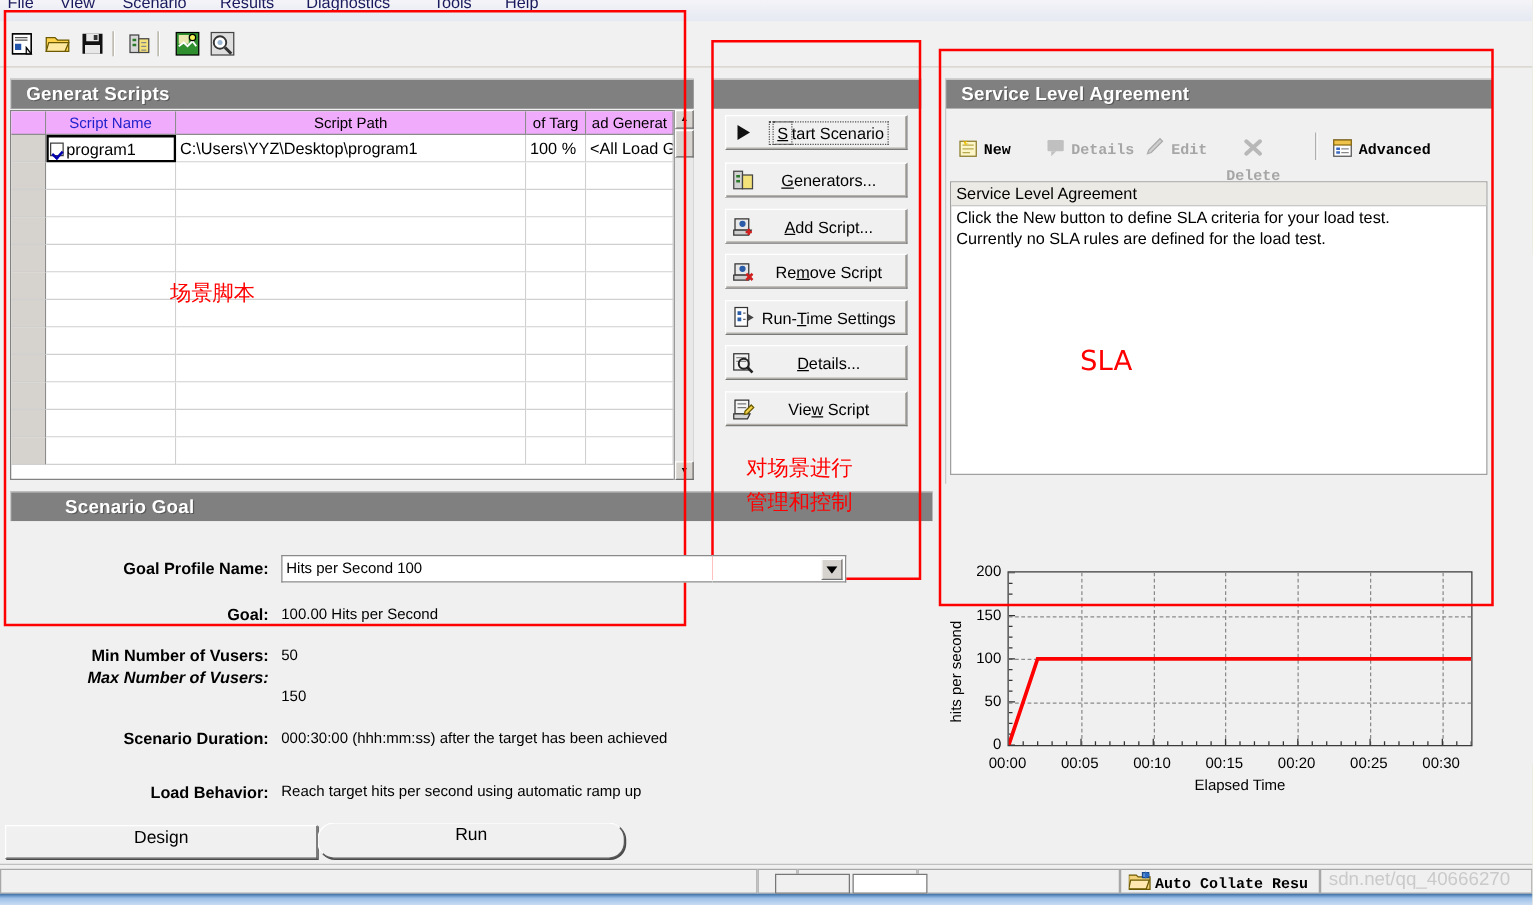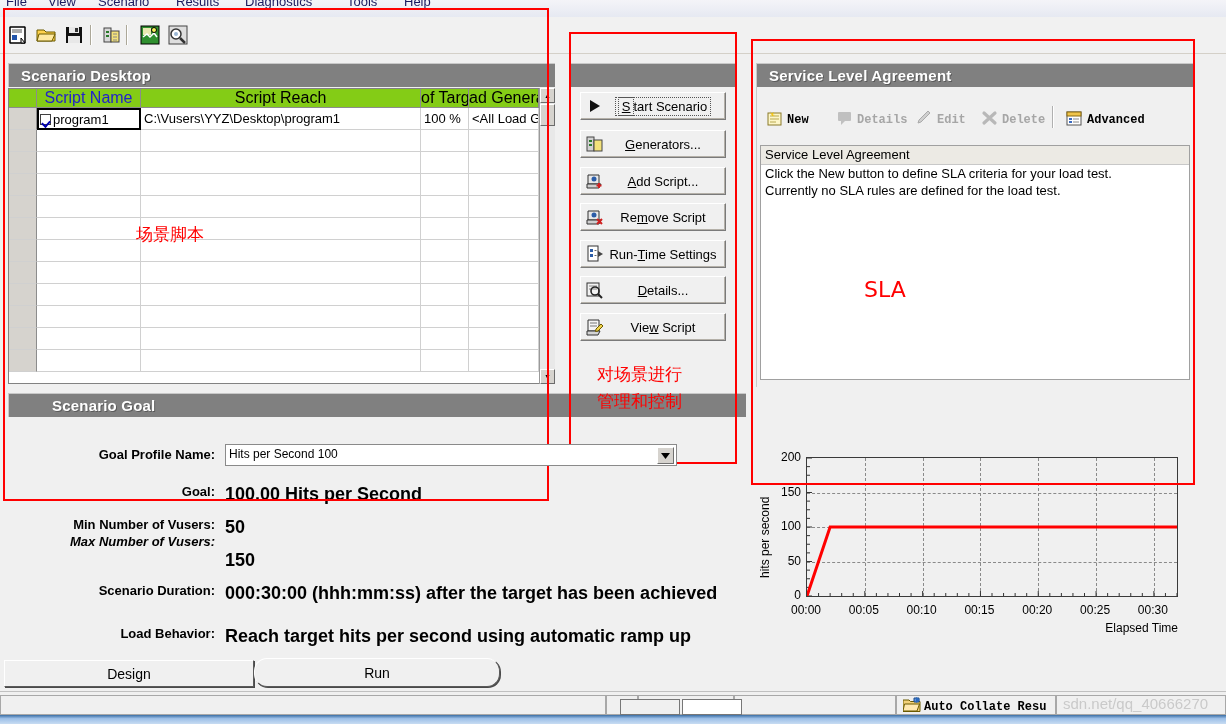--- a/index.html
+++ b/index.html
@@ -59,22 +59,22 @@
     position: absolute;
     background: #ffffff;
     border: 1px solid #828282;
     overflow: hidden;
   }
   .grid-hdr { display: flex; height: 19px; background: #d9d9d9; }
   .gh {
     height: 19px; line-height: 18px;
     border-right: 1px solid #8c8c8c;
     border-bottom: 1px solid #8c8c8c;
-    background: #84cc16;
-    font-size: 16px; text-align: center;
+    background: #f0abfc;
+    font-size: 12px; text-align: center;
     overflow: hidden; white-space: nowrap;
     font-family: "Liberation Sans", sans-serif;
   }
   .gh.namecol { color: #2222cc; }
   .grow { display: flex; height: 22px; }
   .gc {
     height: 22px; line-height: 21px;
     border-right: 1px solid #d0d0d0;
     border-bottom: 1px solid #d0d0d0;
     font-size: 13px; padding-left: 3px;
@@ -145,21 +145,21 @@
     position: absolute; background: #fff;
     border: 1px solid #a0a0a0;
   }
   .sla-box-hdr {
     height: 19px; line-height: 18px;
     background: #eceae4; border-bottom: 1px solid #c8c8c8;
     font-size: 13px; padding-left: 4px;
   }
   .sla-line { font-size: 13px; padding-left: 4px; line-height: 17px; }
   .goal-lbl { position: absolute; text-align: right; font-weight: bold; font-size: 13px; }
-  .goal-val { position: absolute; font-weight: bold; font-size: 18px; }
+  .goal-val { position: absolute; font-weight: normal; font-size: 12px; }
   .txtfield {
     position: absolute; background: #fff;
     border: 1px solid #8a8a8a; border-right: none;
     font-size: 12px; line-height: 19px; padding-left: 3px;
     font-weight: normal;
   }
   .combo-arrow {
     position: absolute; background: #fff;
     border: 1px solid #8a8a8a; border-left: none;
   }
@@ -181,30 +181,30 @@
              border-left: 1px dashed #8a8a8a; }
   .gline-h { position: absolute; left: 0; right: 0; height: 0;
              border-top: 1px dashed #8a8a8a; }
   .ytick { position: absolute; right: 0; font-size: 12px; text-align: right; }
   .xtick { position: absolute; font-size: 12px; text-align: center; }
   .ylabel {
     position: absolute; font-size: 12px;
     transform: rotate(-90deg); transform-origin: left top;
     white-space: nowrap;
   }
-  .xlabel { position: absolute; font-size: 12px; text-align: right; }
+  .xlabel { position: absolute; font-size: 12px; text-align: center; }
 
   
   .tabbar { position: absolute; left: 0; width: 1226px; }
   .tab {
     position: absolute; height: 27px;
     background: #f0f0f0;
     border: 1px solid #fff; border-right-color:#5a5a5a; border-bottom-color:#5a5a5a;
     box-shadow: 1px 1px 0 #4a4a4a;
-    display: flex; align-items: center; justify-content: center;
+    display: flex; justify-content: center;
     font-size: 14px; font-family: "Liberation Sans", sans-serif;
   }
   .tab.sel { background: #f0f0f0; }
 
   
   .statusbar {
     position: absolute; left: 0; width: 1226px; height: 26px;
     background: #f0f0f0; border-top: 1px solid #c0c0c0;
   }
   .sb-cell {
@@ -294,41 +294,41 @@
     <div class="tbtn" style="left:166px">
       <svg width="20" height="20" viewBox="0 0 20 20">
         <rect x="1" y="1" width="18" height="18" fill="#dedede" stroke="#444"></rect>
         <circle cx="8" cy="9" r="5" fill="#fff" stroke="#333" stroke-width="1.5"></circle>
         <path d="M12 13 l5 5" stroke="#333" stroke-width="2.5"></path>
         <circle cx="8" cy="9" r="2" fill="#9bb7d4"></circle>
       </svg>
     </div>
   </div>
 
-  <div class="panel-head" style="left:8px; top:63px; width:547px;">Scenario Desktop</div>
+  <div class="panel-head" style="left:8px; top:63px; width:547px;">Generat Scripts</div>
 
   <div class="grid" style="left:8px; top:88px; width:547px; height:296px;">
 
     <div class="grid-hdr">
       <div class="gh" style="width:28px"></div>
       <div class="gh namecol" style="width:104px">Script Name</div>
-      <div class="gh" style="width:280px">Script Reach</div>
+      <div class="gh" style="width:280px">Script Path</div>
       <div class="gh" style="width:48px">of Targ</div>
       <div class="gh" style="width:70px">ad Generat</div>
     </div>
 
     <div class="grow">
       <div class="gc idx" style="width:28px"></div>
       <div class="gc" style="width:104px; padding:0; border:none; position:relative;">
         <div style="position:absolute; left:0; top:0; width:104px; height:22px; border:2px solid #000; background:#fff; display:flex; align-items:center;">
           <span class="cbx" style="margin-left:1px;"></span>
           <span style="font-size:13px; margin-left:2px;">program1</span>
         </div>
       </div>
-      <div class="gc" style="width:280px">C:\Vusers\YYZ\Desktop\program1</div>
+      <div class="gc" style="width:280px">C:\Users\YYZ\Desktop\program1</div>
       <div class="gc" style="width:48px">100 %</div>
       <div class="gc" style="width:70px">&lt;All Load G</div>
     </div>
 
     <div id="empty-rows">
         <div class="grow">
           <div class="gc idx" style="width: 28px;"></div>
           <div class="gc" style="width: 104px;"></div>
           <div class="gc" style="width: 280px;"></div>
           <div class="gc" style="width: 48px;"></div>
@@ -522,21 +522,21 @@
             <path d="M5 11 l0 4 l4 -4 z" fill="#c0c0c0"></path>
           </svg></span>
         <span>Details</span>
       </div>
       <div class="sla-tbtn dis" style="position: absolute; left: 150px; top: 0px;">
         <span><svg width="17" height="16" viewBox="0 0 17 16">
             <path d="M2 13 l3 -1 l9 -9 l-2 -2 l-9 9 z" fill="#cfcfcf" stroke="#aaa"></path>
           </svg></span>
         <span>Edit</span>
       </div>
-      <div class="sla-tbtn dis" style="position: absolute; left: 215px; top: 0px;">
+      <div class="sla-tbtn dis" style="position: absolute; left: 215px; top: 0px; flex-direction: column;">
         <span><svg width="17" height="16" viewBox="0 0 17 16">
             <path d="M3 3 l11 10 M14 3 l-11 10" stroke="#b8b8b8" stroke-width="3.2" stroke-linecap="round"></path>
           </svg></span>
         <span>Delete</span>
       </div>
       <div class="sla-tbtn" style="position: absolute; left: 300px; top: 0px;">
         <span><svg width="17" height="16" viewBox="0 0 17 16">
             <rect x="1" y="2" width="14" height="13" fill="#fff" stroke="#555"></rect>
             <rect x="1" y="2" width="14" height="4" fill="#f0c44a" stroke="#8a6a10"></rect>
             <rect x="3" y="8" width="3" height="2" fill="#3a6ac0"></rect>

